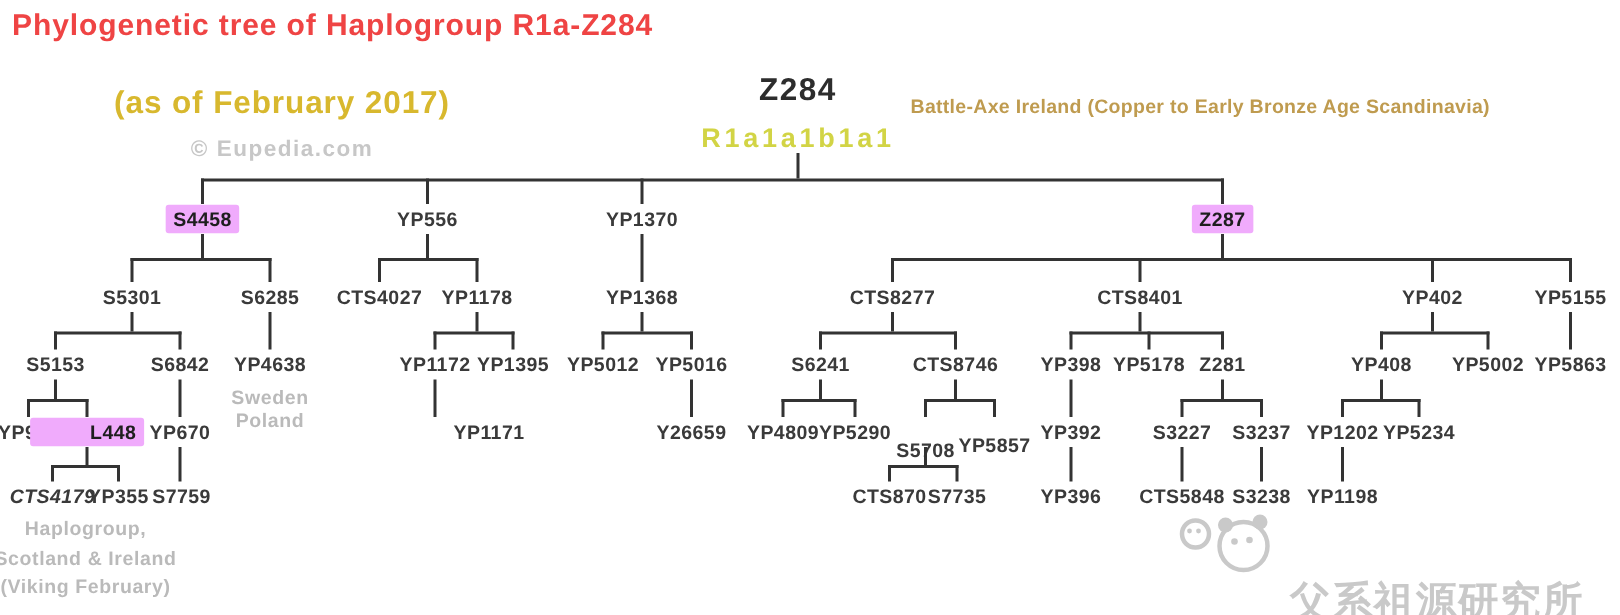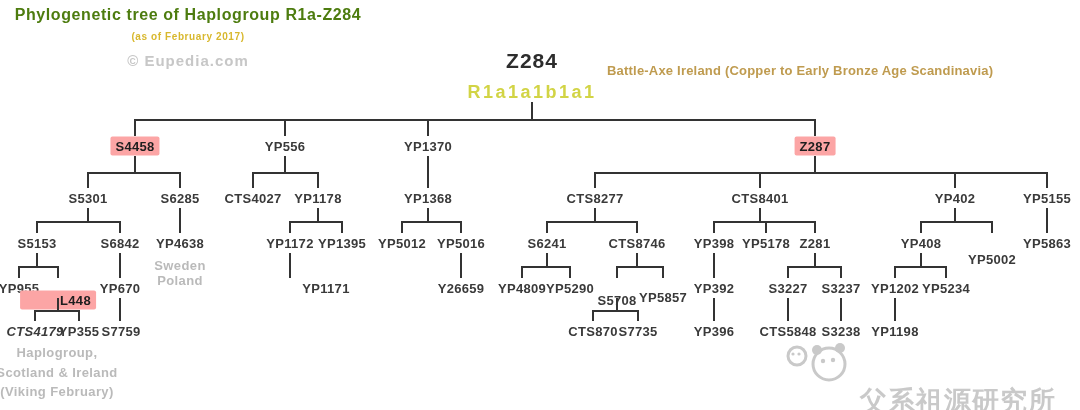--- a/index.html
+++ b/index.html
@@ -1,32 +1,32 @@
 <!DOCTYPE html>
 <html><head>
 <meta charset="utf-8">
 <style>
   html,body{margin:0;padding:0;background:#fff;}
   .stage{
     position:relative;width:1080px;height:410px;overflow:hidden;background:#fff;
     font-family:"Liberation Sans",sans-serif;
   }
   .hdr{position:absolute;left:8px;top:6px;width:360px;text-align:center;}
-  .hdr .t1{font-size:16px;font-weight:700;color:#4d7c0f;letter-spacing:.6px;white-space:nowrap;}
-  .hdr .t2{font-size:10px;font-weight:700;color:#d8b82e;letter-spacing:.6px;margin-top:7px;}
+  .hdr .t1{font-size:20px;font-weight:700;color:#ef4444;letter-spacing:.6px;white-space:nowrap;}
+  .hdr .t2{font-size:21px;font-weight:700;color:#d8b82e;letter-spacing:.6px;margin-top:28px;}
   .hdr .t3{font-size:15px;font-weight:600;color:#c7c7c7;letter-spacing:1px;margin-top:10px;}
   .battle-axe{
     position:absolute;left:607px;top:63px;font-size:13px;font-weight:600;
     color:#bf9b4f;letter-spacing:.2px;white-space:nowrap;
   }
   .node{
     position:absolute;transform:translate(-50%,-50%);font-size:13px;font-weight:600;
     color:#3a3a3a;letter-spacing:.3px;white-space:nowrap;line-height:1;
   }
-  .node.highlight{background:#fca5a5;padding:3px 5px;border-radius:2px;font-weight:700;color:#1e1e1e;}
+  .node.highlight{background:#f0abfc;padding:3px 5px;border-radius:2px;font-weight:700;color:#1e1e1e;}
   .node.root{font-size:21px;font-weight:700;color:#2d2d2d;letter-spacing:1px;}
   .node.subclade{font-size:18px;font-weight:600;color:#d2d445;letter-spacing:2.5px;}
   .gray-note{
     position:absolute;transform:translate(-50%,-50%);font-size:13px;font-weight:600;
     color:#bababa;letter-spacing:.4px;white-space:nowrap;line-height:1;
   }
   .tree-line{position:absolute;background:#333;}
   .wm-gray{
     position:absolute;left:860px;top:346px;font-size:27px;font-weight:700;color:#c9c9c9;
     letter-spacing:1px;white-space:nowrap;margin-top:37px;
@@ -73,24 +73,24 @@
       <div class="node" style="left: 290px; top: 243px;">YP1172</div>
       <div class="node" style="left: 342px; top: 243px;">YP1395</div>
       <div class="node" style="left: 402px; top: 243px;">YP5012</div>
       <div class="node" style="left: 461px; top: 243px;">YP5016</div>
       <div class="node" style="left: 547px; top: 243px;">S6241</div>
       <div class="node" style="left: 637px; top: 243px;">CTS8746</div>
       <div class="node" style="left: 714px; top: 243px;">YP398</div>
       <div class="node" style="left: 766px; top: 243px;">YP5178</div>
       <div class="node" style="left: 815px; top: 243px;">Z281</div>
       <div class="node" style="left: 921px; top: 243px;">YP408</div>
-      <div class="node" style="left: 992px; top: 259px;">YP5002</div>
+      <div class="node" style="left: 992px; top: 243px;">YP5002</div>
       <div class="node" style="left: 1047px; top: 243px;">YP5863</div>
       <div class="node" style="left: 19px; top: 288px;">YP955</div>
-      <div class="node highlight" style="left: 58px; top: 300px; padding-left: 40px;">L448</div>
+      <div class="node highlight" style="left: 58px; top: 288px; padding-left: 40px;">L448</div>
       <div class="node" style="left: 120px; top: 288px;">YP670</div>
       <div class="node" style="left: 290px; top: 288px; margin-left: 36px;">YP1171</div>
       <div class="node" style="left: 461px; top: 288px;">Y26659</div>
       <div class="node" style="left: 522px; top: 288px;">YP4809</div>
       <div class="node" style="left: 570px; top: 288px;">YP5290</div>
       <div class="node" style="left: 617px; top: 272px; margin-top: 28px;">S5708</div>
       <div class="node" style="left: 663px; top: 297px;">YP5857</div>
       <div class="node" style="left: 714px; top: 288px;">YP392</div>
       <div class="node" style="left: 788px; top: 288px;">S3227</div>
       <div class="node" style="left: 841px; top: 288px;">S3237</div>

